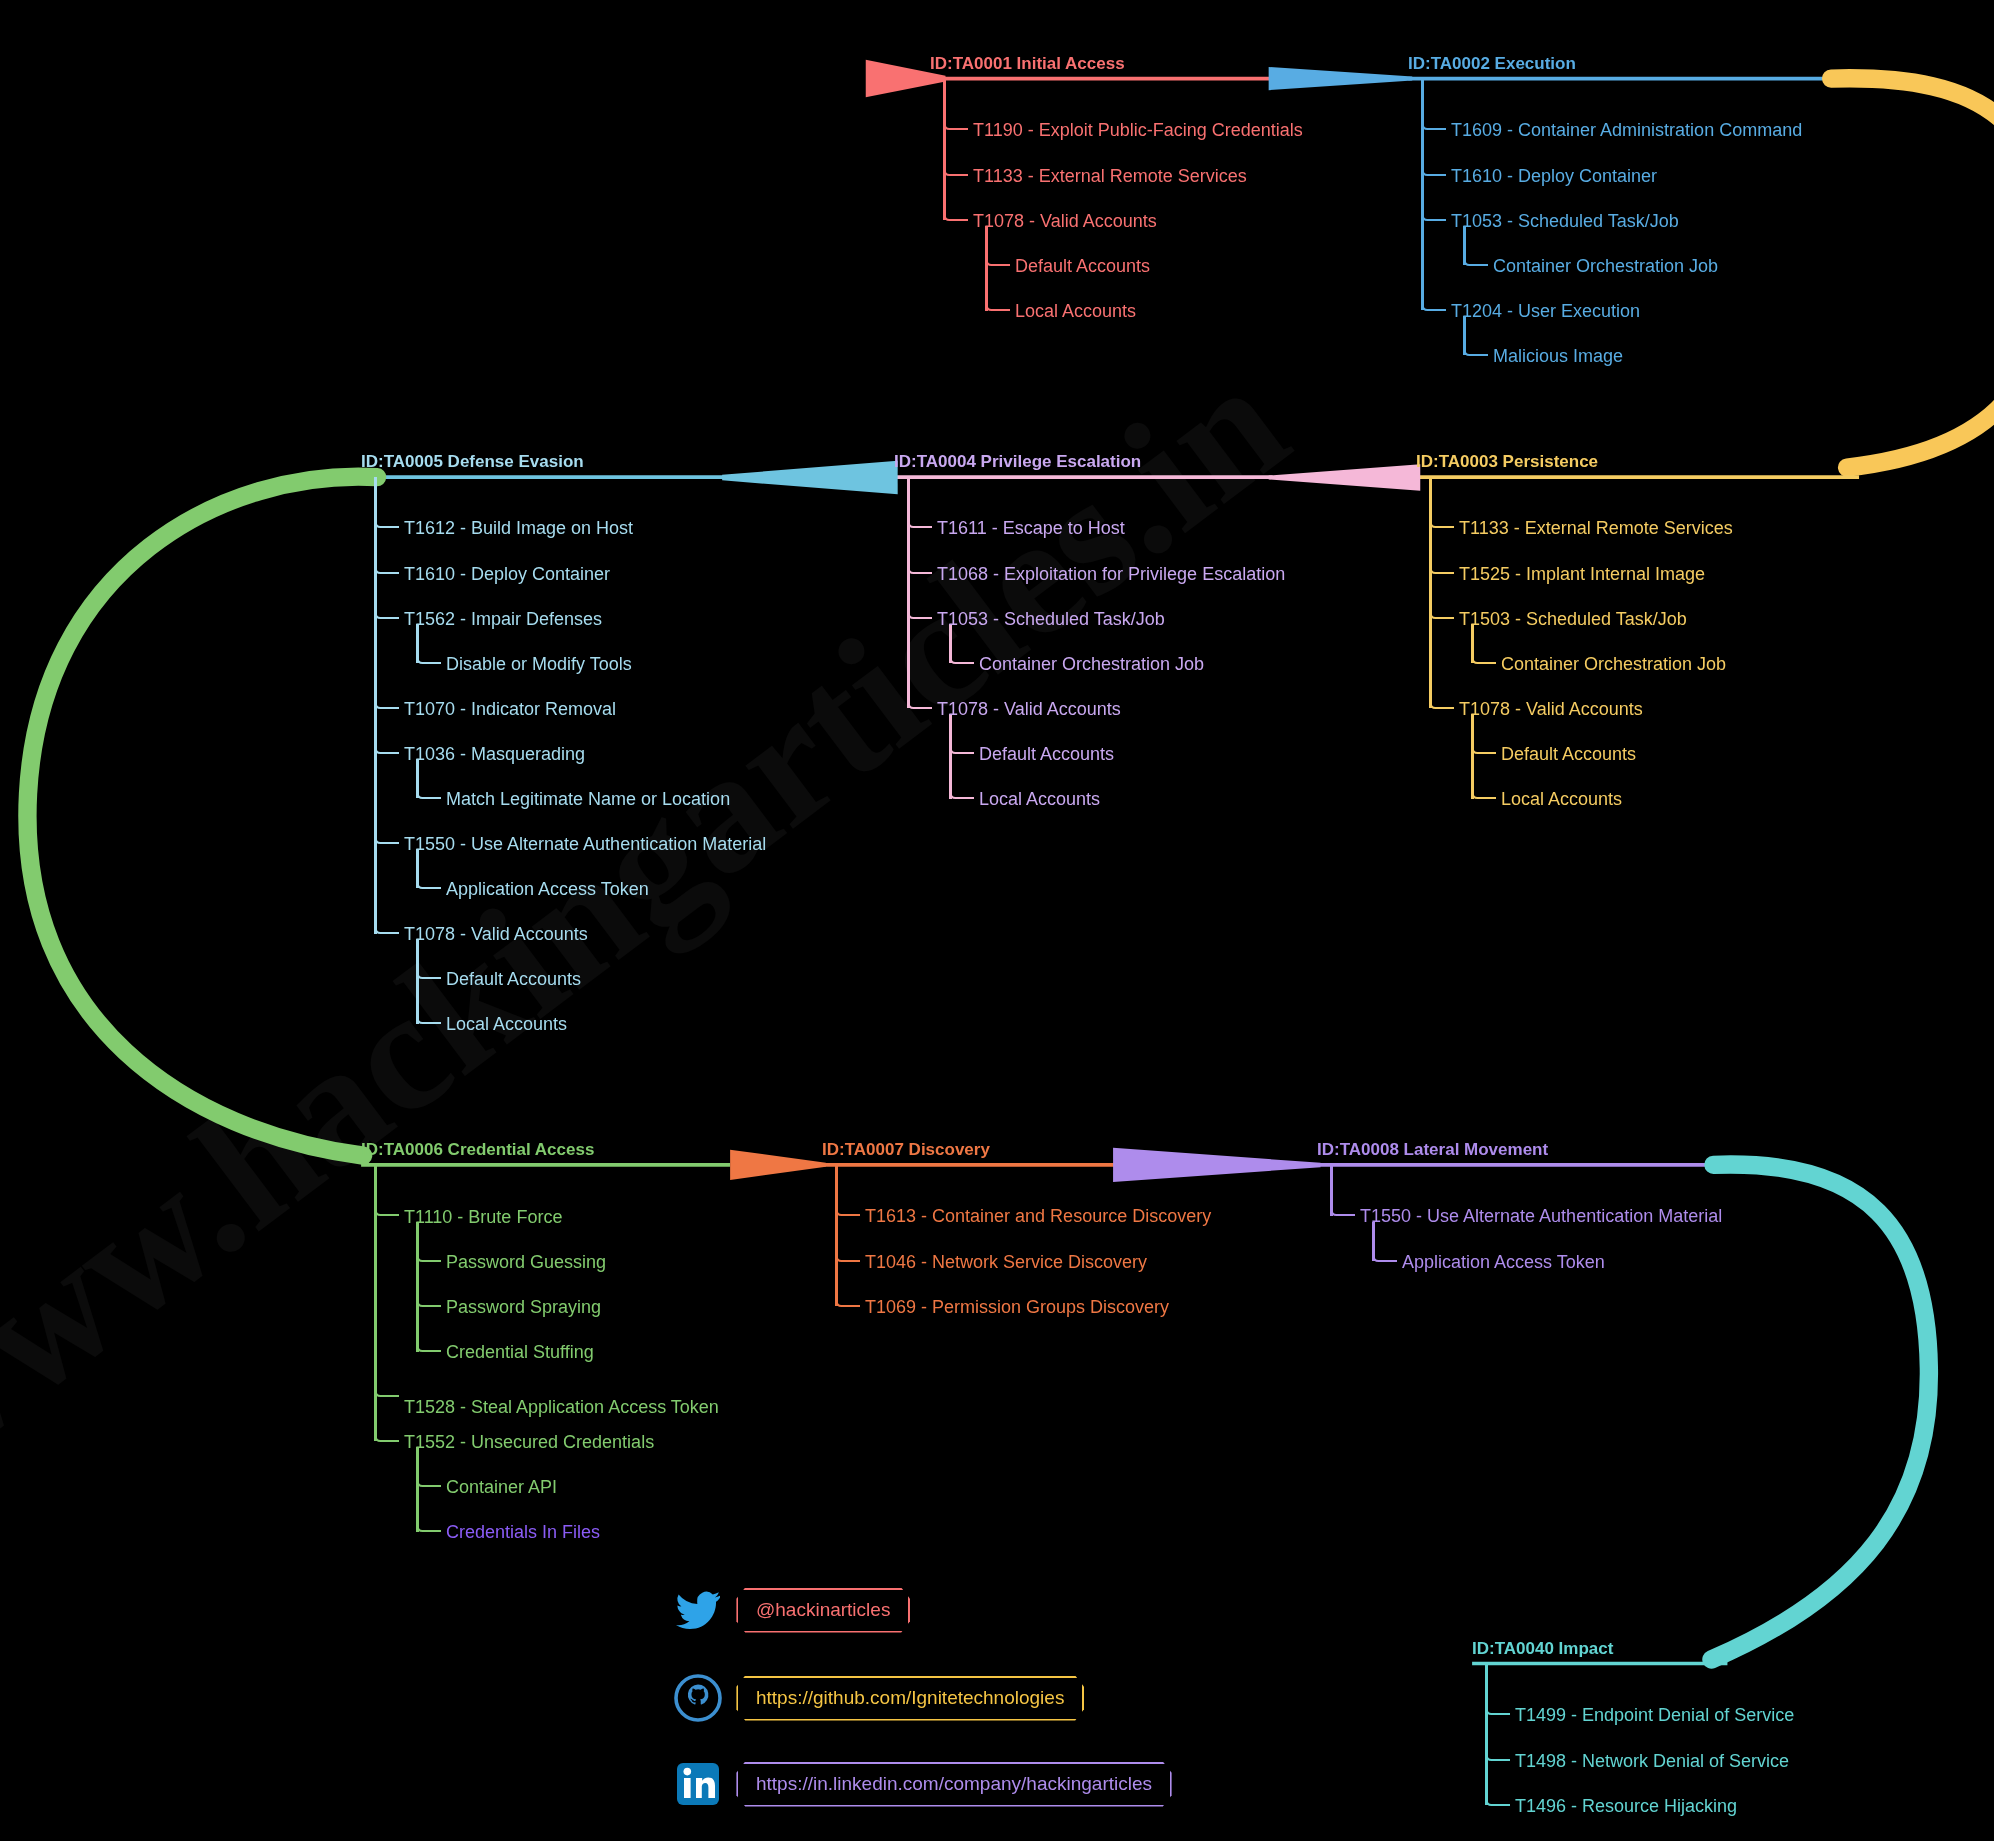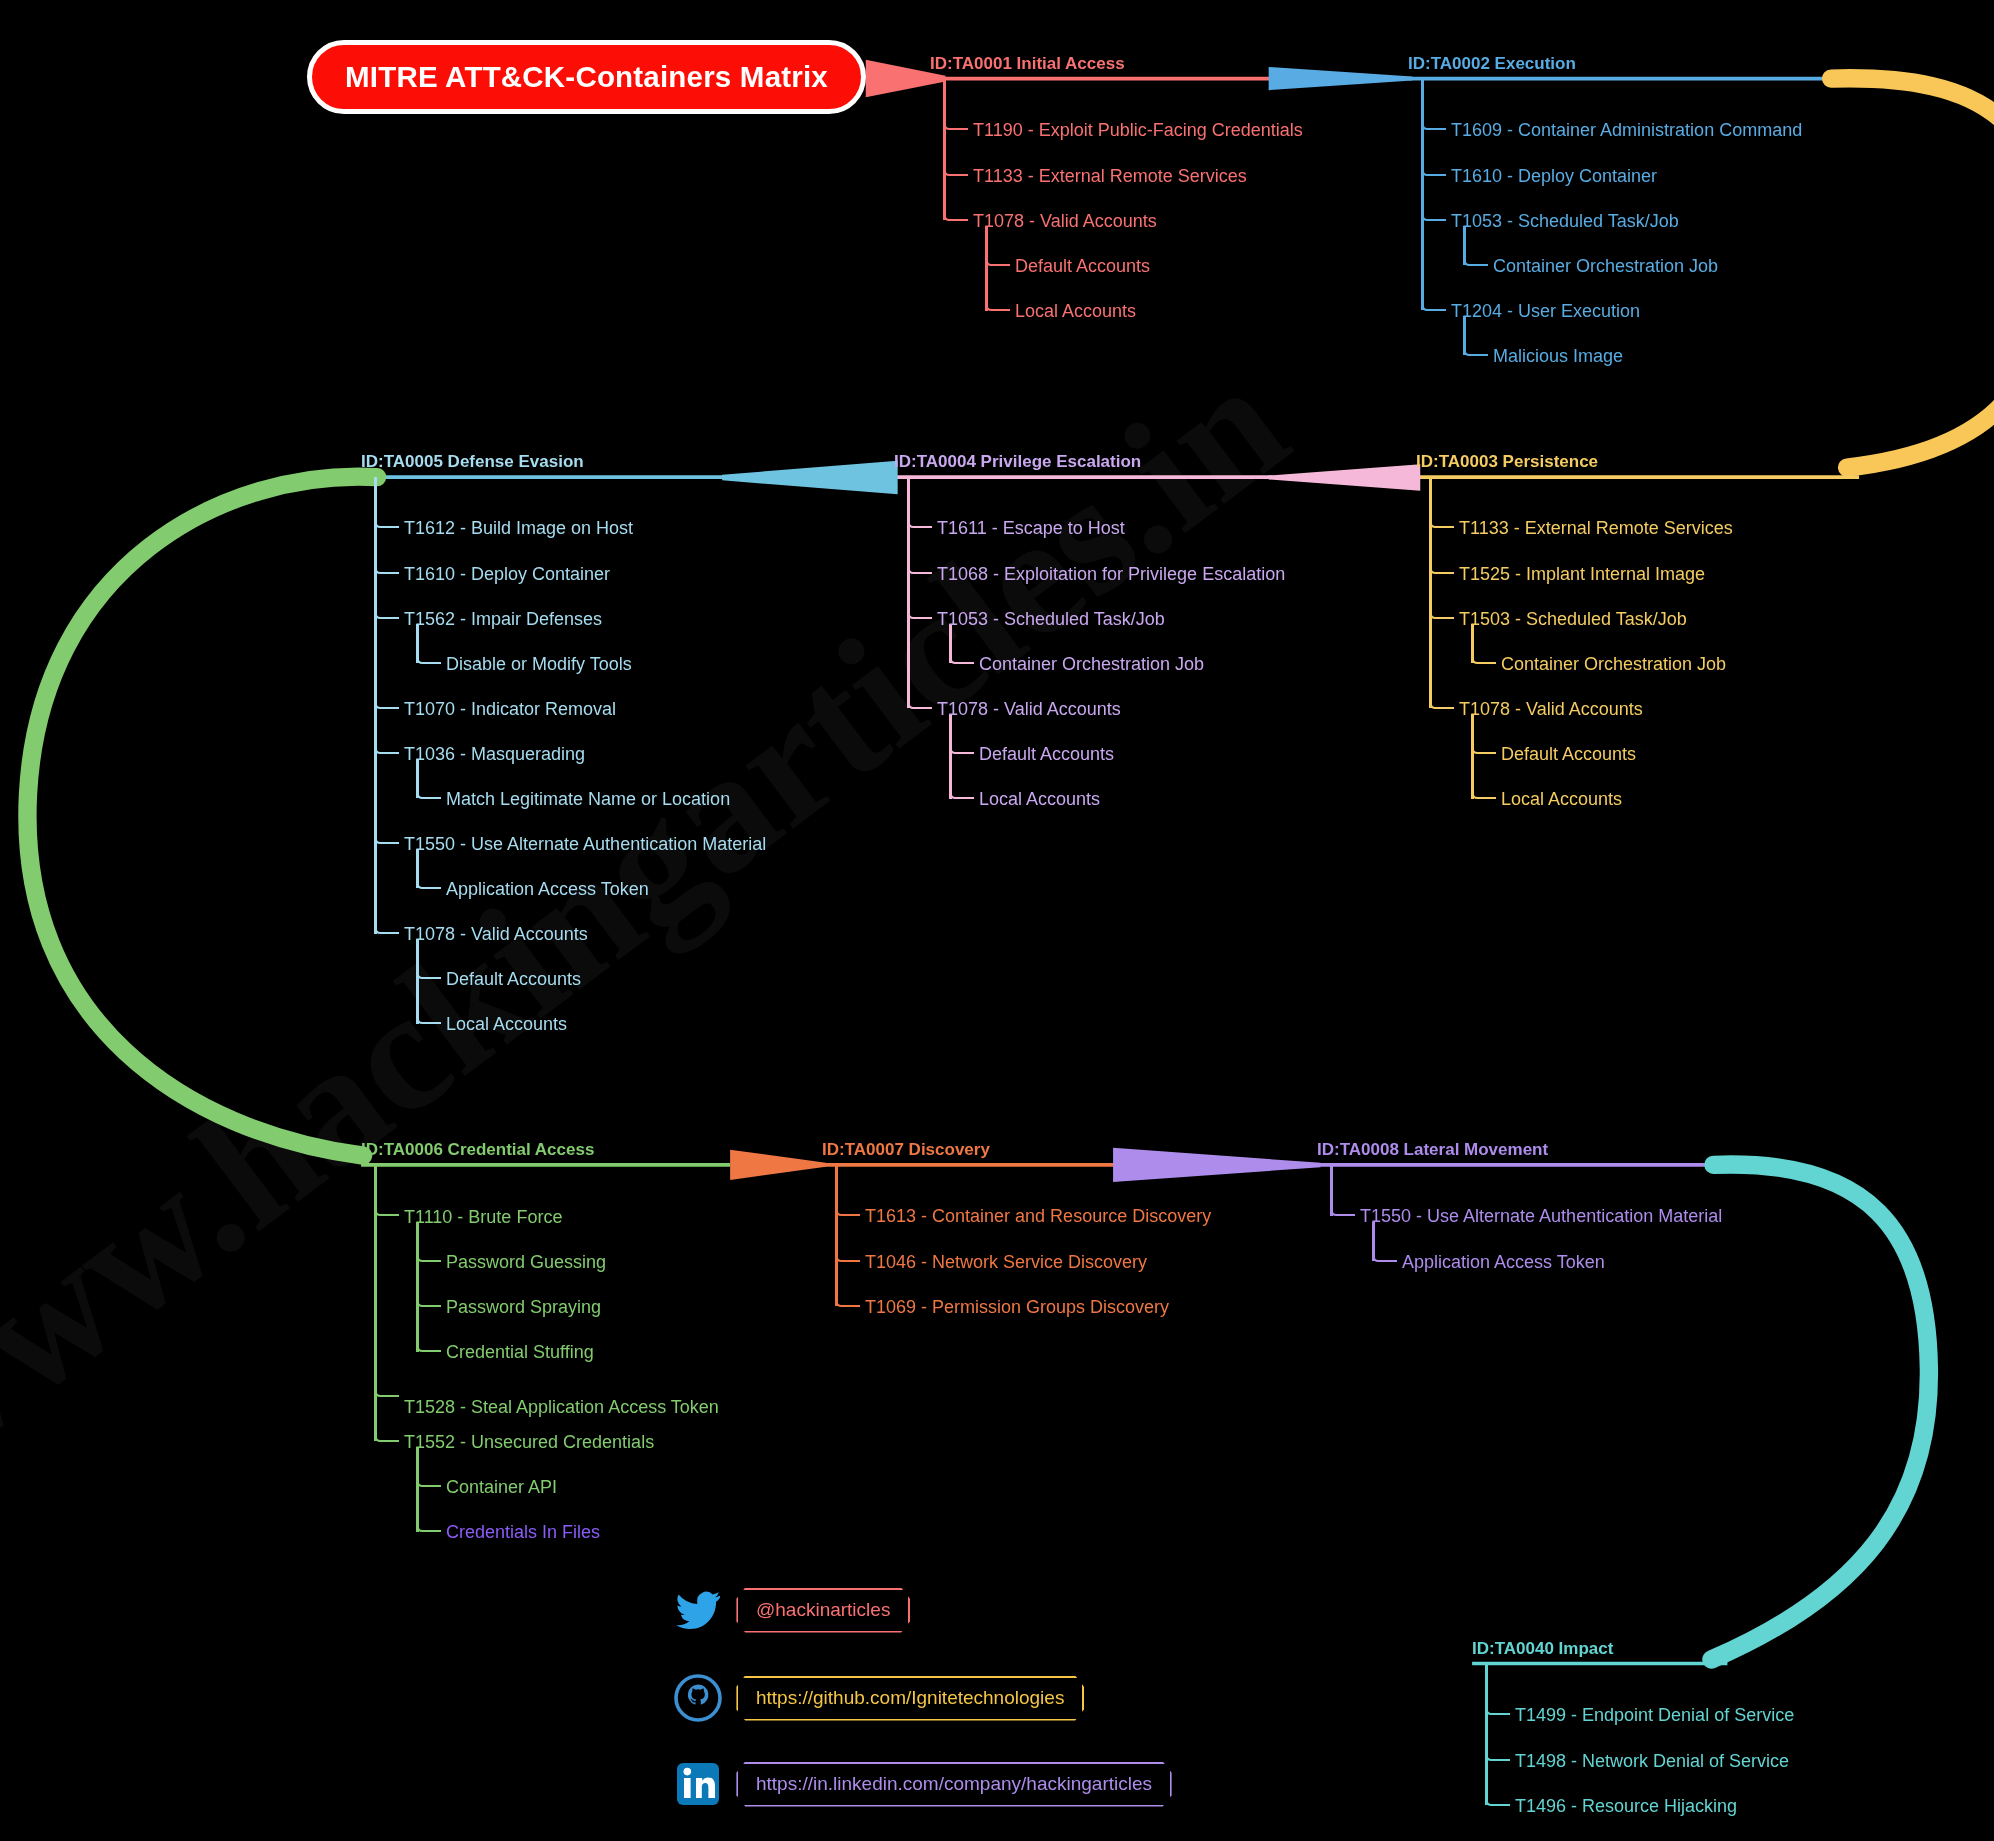--- a/index.html
+++ b/index.html
@@ -177,23 +177,20 @@
     <polygon points="1830,2882 2070,2915 2070,2925 1830,2958" fill="#EF7744"></polygon>
     <line x1="2060" y1="2920" x2="2800" y2="2920" stroke="#EF7744" stroke-width="9"></line>
 
     <polygon points="2790,2877 3310,2915 3310,2926 2790,2963" fill="#AE8CEC"></polygon>
     <line x1="3300" y1="2920" x2="4340" y2="2920" stroke="#AE8CEC" stroke-width="9"></line>
 
     <path d="M4295,2920 C4680,2905 4830,3080 4835,3430 C4840,3780 4660,4000 4290,4160" fill="none" stroke="#62D4D2" stroke-width="46" stroke-linecap="round"></path>
     <line x1="3690" y1="4170" x2="4330" y2="4170" stroke="#62D4D2" stroke-width="9"></line>
   </svg>
 
-  <div id="title-pill">
-    <span class="t">MITRE ATT&amp;CK-Containers Matrix</span>
-  </div>
 
   <div id="tactic-host">
       <div class="tactic" style="left: 930px; top: 79px;">
         <div class="heading" style="color: rgb(249, 113, 113);">ID:TA0001 Initial Access</div>
         <div class="tree">
           <div class="spine" style="background: rgb(249, 113, 113); top: 0px; height: 141px;"></div>
           <div class="vline" style="background: rgb(249, 113, 113); left: 55px; top: 147px; height: 85px;"></div>
           <div class="node l1" style="position: absolute; left: 0px; top: 28.5px; width: 958px;">
             <div class="elbow l1" style="border-color: rgb(249, 113, 113); top: 0px; height: 22.5px;"></div>
             <span class="lbl" style="color: rgb(249, 113, 113); top: 13.8px;">T1190 - Exploit Public-Facing Credentials</span>

